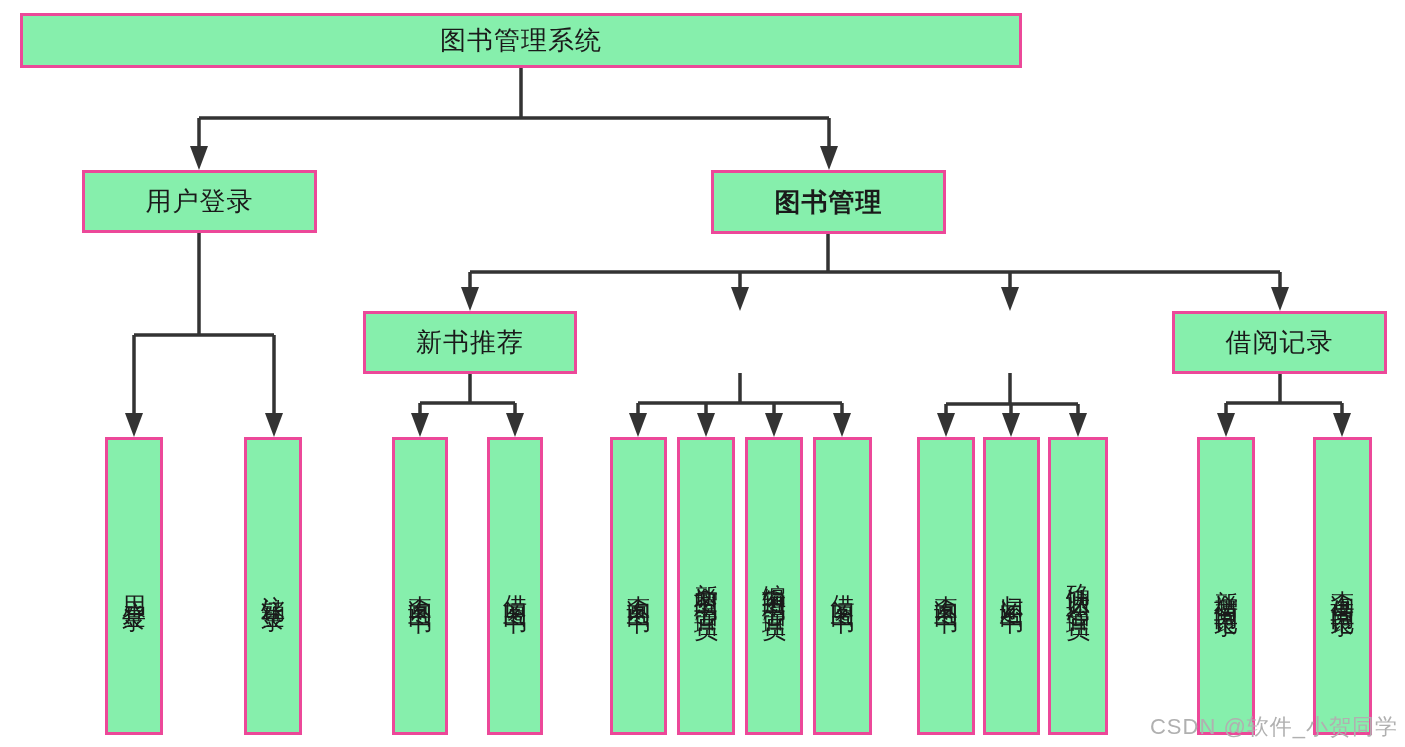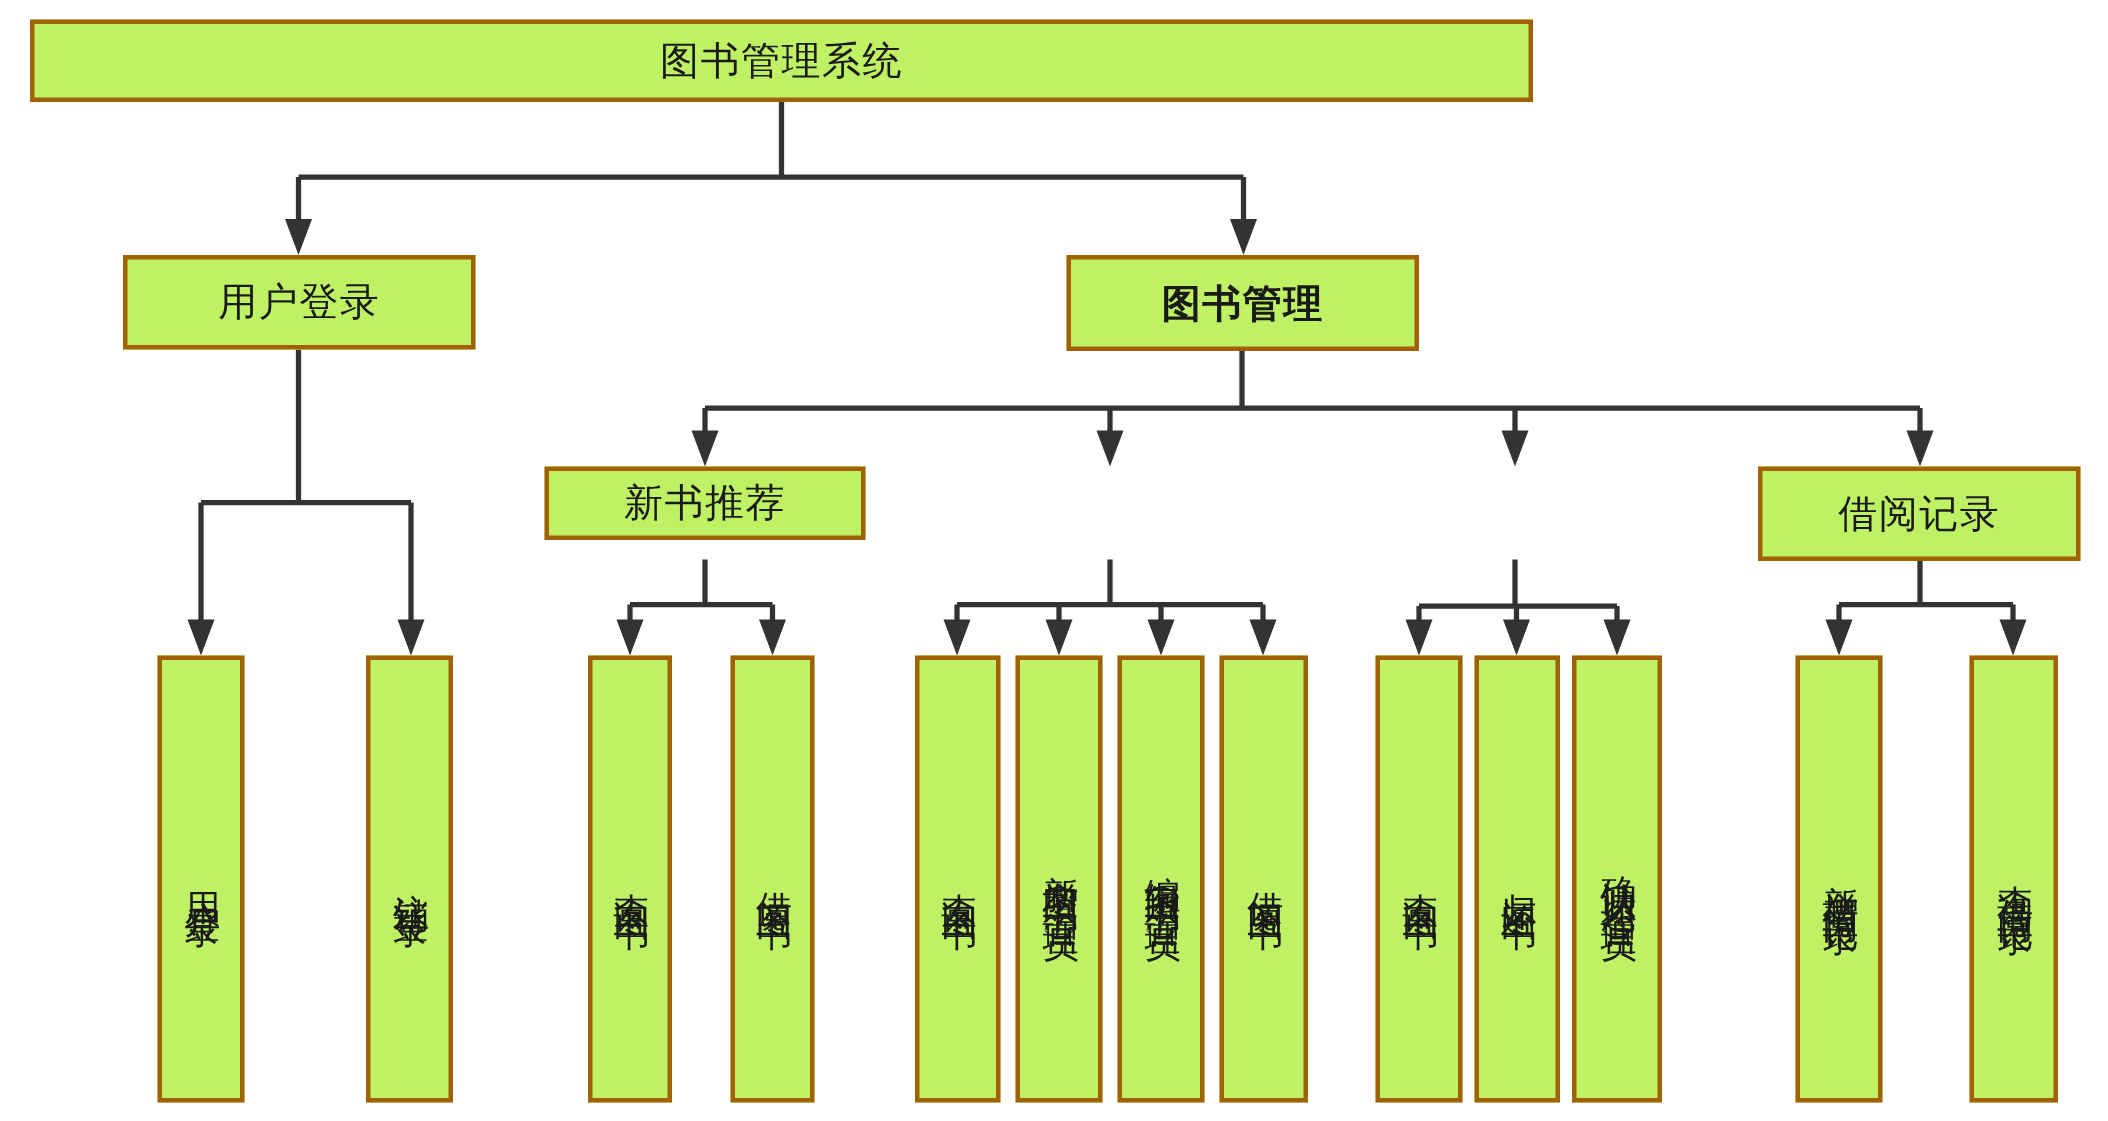--- a/index.html
+++ b/index.html
@@ -9,22 +9,22 @@
     background:#ffffff;
     font-family:"Liberation Sans","DejaVu Sans",sans-serif;
     overflow:hidden;
   }
   .edges{position:absolute;left:0;top:0;width:1405px;height:747px;z-index:1;}
   .edges path{stroke:#333333;stroke-width:3.5;fill:none;}
   .edges polygon{fill:#333333;stroke:none;}
   .node{
     position:absolute;
     box-sizing:border-box;
-    background:#bef264;
-    border:3px solid #a16207;
+    background:#86efac;
+    border:3px solid #ec4899;
     display:flex;align-items:center;justify-content:center;
     color:#1a1a1a;
     z-index:2;
   }
   .hnode{font-size:26px;letter-spacing:1px;white-space:nowrap;}
   .vnode{font-size:24px;}
   .vnode span{
     writing-mode:vertical-rl;
     text-orientation:mixed;
     letter-spacing:5px;
@@ -92,21 +92,21 @@
     <span>图书管理系统</span>
   </div>
 
   <div class="node hnode" style="left:82px;top:170px;width:235px;height:63px;">
     <span>用户登录</span>
   </div>
   <div class="node hnode" style="left:711px;top:170px;width:235px;height:64px;font-weight:bold;">
     <span>图书管理</span>
   </div>
 
-  <div class="node hnode" style="left:363px;top:311px;width:214px;height:49px;">
+  <div class="node hnode" style="left:363px;top:311px;width:214px;height:63px;">
     <span>新书推荐</span>
   </div>
   <div class="node hnode" style="left:1172px;top:311px;width:215px;height:63px;">
     <span>借阅记录</span>
   </div>
 
   <div class="node vnode" style="left:105px;top:437px;width:58px;height:298px;">
     <span>用户登录</span>
   </div>
   <div class="node vnode" style="left:244px;top:437px;width:58px;height:298px;">
@@ -143,14 +143,15 @@
     <span>确认归还（管理员）</span>
   </div>
 
   <div class="node vnode" style="left:1197px;top:437px;width:58px;height:298px;">
     <span>新增借阅记录</span>
   </div>
   <div class="node vnode" style="left:1313px;top:437px;width:59px;height:298px;">
     <span>查询借阅记录</span>
   </div>
 
+  <div class="watermark">CSDN @软件_小贺同学</div>
 
 </div>
 
 </body></html>

